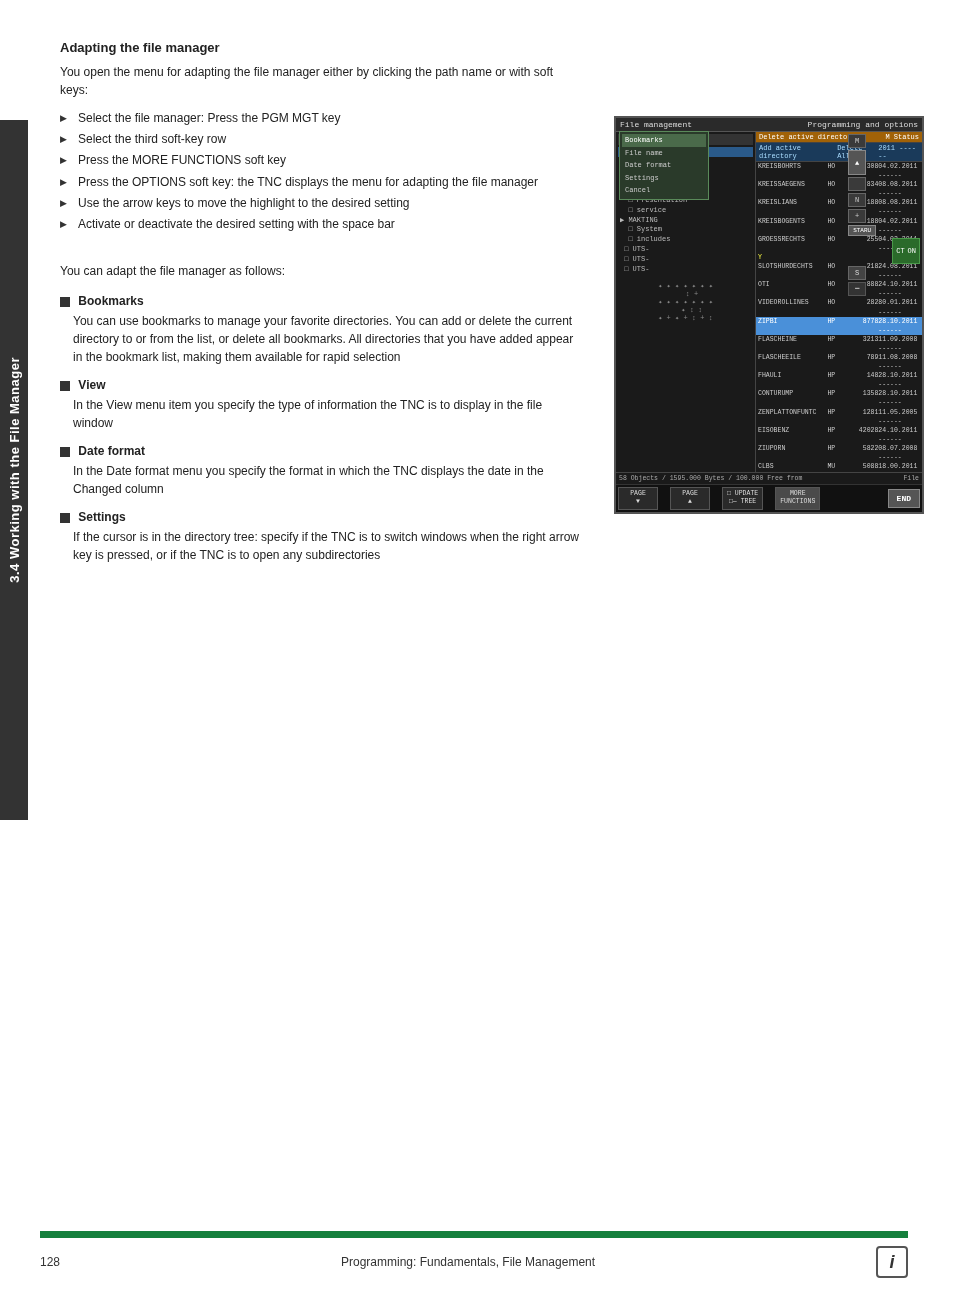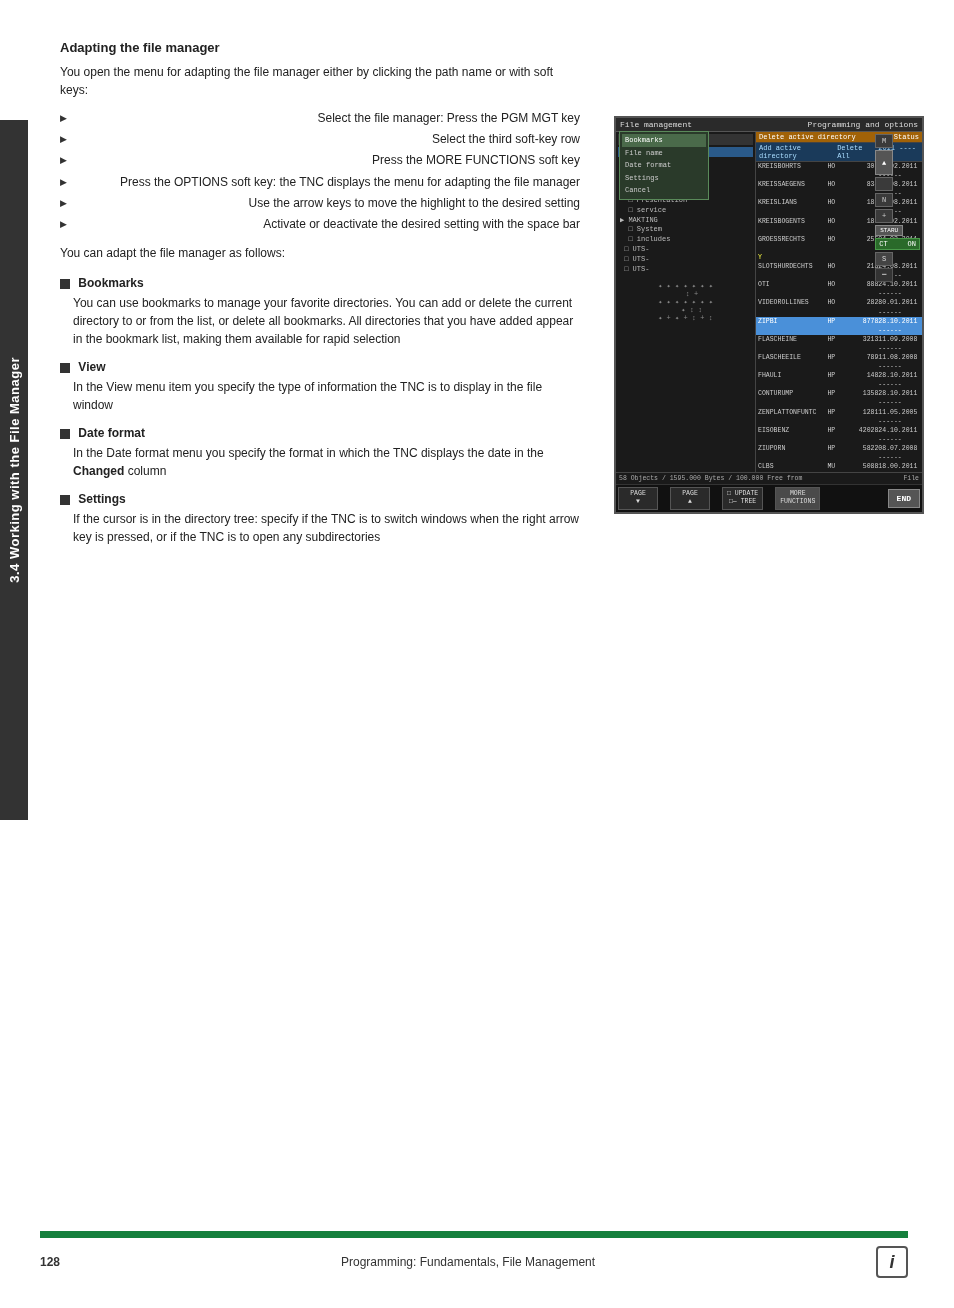--- a/index.html
+++ b/index.html
@@ -49,22 +49,21 @@
     }
 
     .section-intro {
       font-size: 12px;
       line-height: 1.5;
       margin-bottom: 10px;
     }
 
     .bullet-list {
       list-style: none;
-      margin-bottom: 10px;
-      text-align: right;
+      margin-bottom: 28px;
     }
     .bullet-list li {
       font-size: 12px;
       line-height: 1.6;
       padding-left: 18px;
       position: relative;
       margin-bottom: 2px;
     }
     .bullet-list li::before {
       content: '▶';
@@ -282,21 +281,21 @@
       border-radius: 4px;
       display: flex;
       align-items: center;
       justify-content: center;
       font-size: 18px;
       font-style: italic;
       font-weight: bold;
       color: #333;
     }
 
-    .bold-text { font-weight: bold; }
+    .bold-text { font-weight: normal; }
   </style>
 </head>
 <body>
 
 <div class="side-tab">
   <span class="side-tab-text">3.4 Working with the File Manager</span>
 </div>
 
 <div class="main-content">
 
@@ -518,21 +517,21 @@
 
         </div>
 
         <div class="tnc-right-side">
           <div class="tnc-btn-small">M</div>
           <div style="width:18px; height:25px; background:#555; border:1px solid #888; font-size:7px; color:#fff; display:flex; align-items:center; justify-content:center;">▲</div>
           <div class="tnc-btn-small">&nbsp;</div>
           <div class="tnc-btn-small">N</div>
           <div class="tnc-btn-small">+</div>
           <div style="background:#555; color:#fff; font-size:6px; padding:1px 2px; width:28px; text-align:center; border:1px solid #888;">STARU</div>
-          <div style="background:#2a6a2a; color:#fff; font-size:7px; padding:1px 3px; border:1px solid #4a9a4a; display:flex; gap:20px;">
+          <div style="background:#2a6a2a; color:#fff; font-size:7px; padding:8px 3px; border:1px solid #4a9a4a; display:flex; gap:3px;margin-left:44px;">
             <span>CT</span>
               <span>ON</span>
           </div>
           <div style="width:18px; height:14px; background:#444; border:1px solid #666; font-size:7px; color:#ddd; display:flex; align-items:center; justify-content:center;">S</div>
           <div style="width:18px; height:14px; background:#333; border:1px solid #555; font-size:9px; color:#fff; display:flex; align-items:center; justify-content:center;">−</div>
         </div>
       </div>
     </div>
 
     <div class="tnc-bottom-bar">

